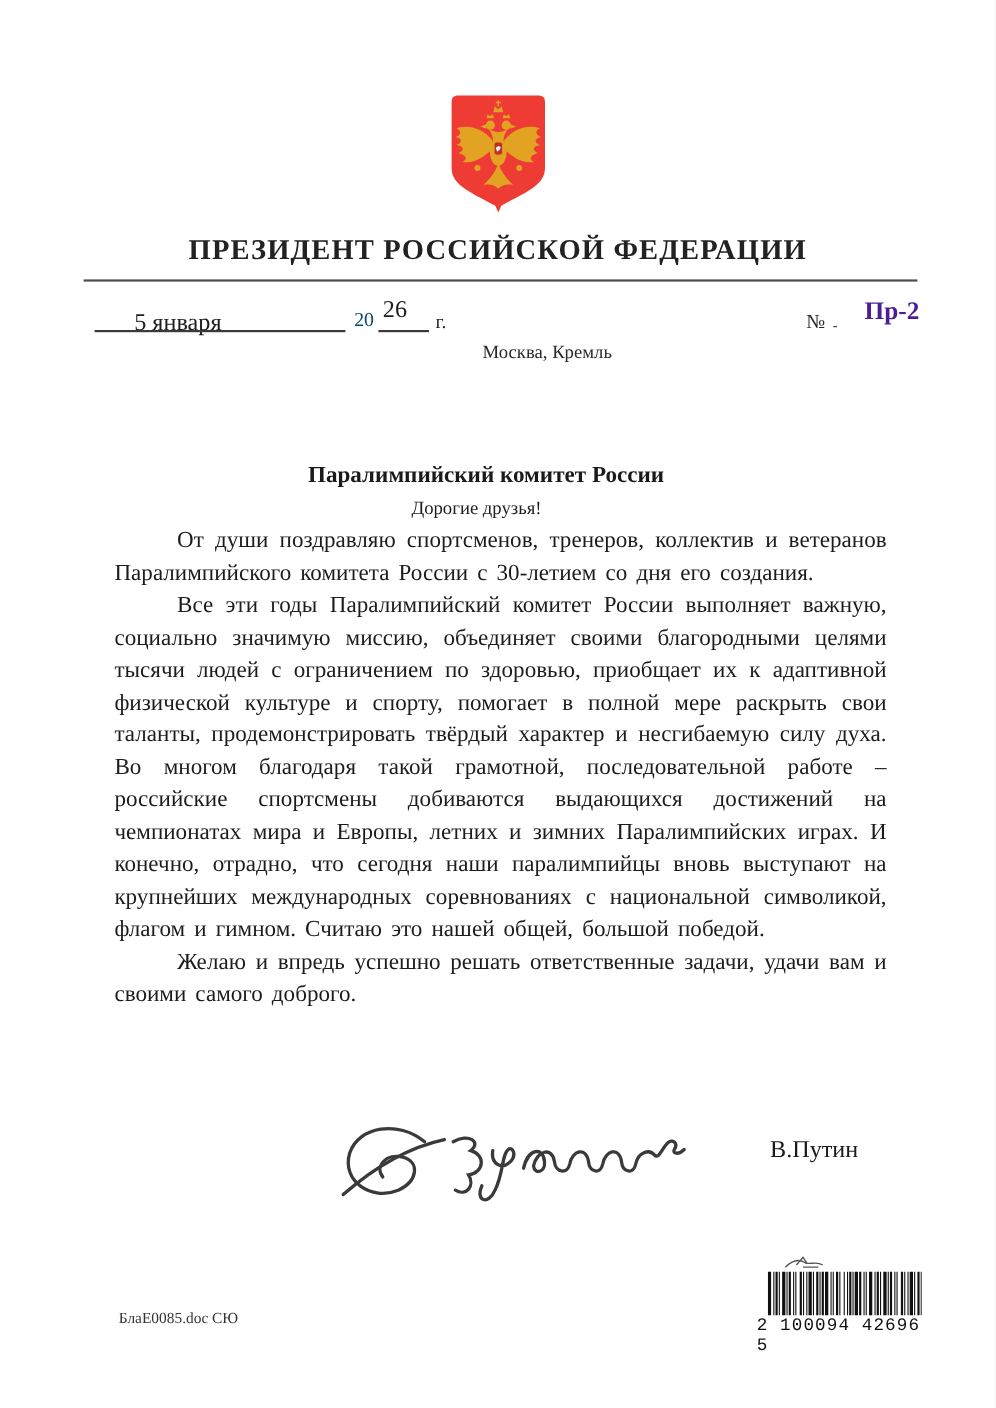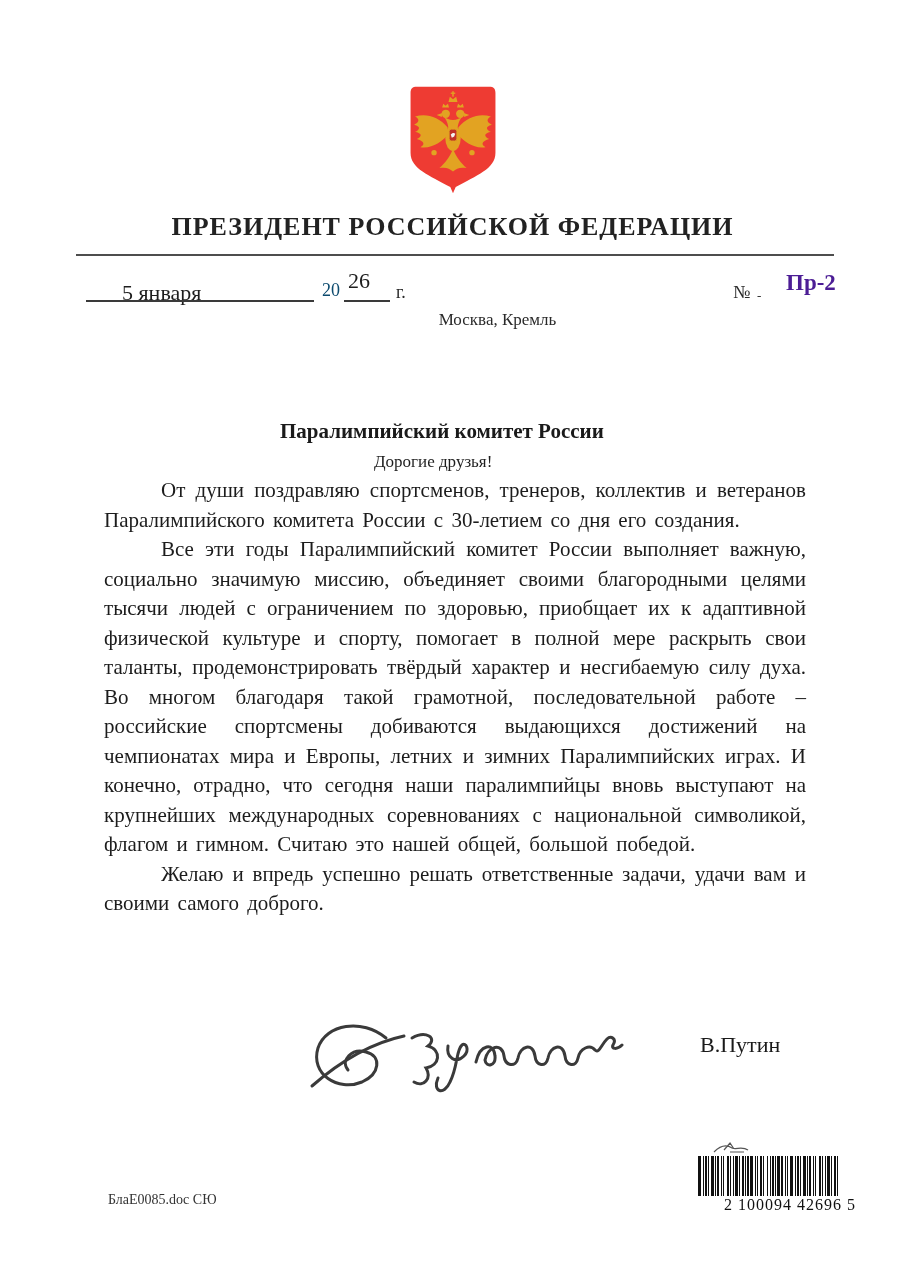--- a/index.html
+++ b/index.html
@@ -43,22 +43,22 @@
     word-spacing:3px;color:#1c1c1c;
   }
   .body-text p{margin:0;text-indent:57px;}
 
   .signature{left:295px;top:1012px;width:360px;height:95px;}
   .sig-name{left:700px;top:1032px;font-size:22px;color:#1a1a1a;text-align:center;}
 
   .stamp-mark{left:710px;top:1140px;width:42px;height:16px;}
   .barcode{left:698px;top:1156px;width:140px;height:40px;}
   .barcode-digits{
-    left:688px;top:1196px;width:168px;text-align:right;
-    font-size:16px;letter-spacing:1px;color:#111;font-family:Liberation Serif, serif;
+    left:688px;top:1196px;width:168px;text-align:left;
+    font-size:16px;letter-spacing:1px;color:#111;font-family:Liberation Mono, monospace;
   }
   .footer-code{left:108px;top:1192px;font-size:14px;color:#333;}
 </style>
 </head>
 <body>
 
 <div class="page">
 
   <svg class="abs emblem" viewBox="0 0 100 124" aria-hidden="true">
     <path d="M10,3 H90 C95,3 97,5 97,10 V76 C97,94 76,101 53,114 L50,121 L47,114 C24,101 3,94 3,76 V10 C3,5 5,3 10,3 Z" fill="#ee3b33"></path>

